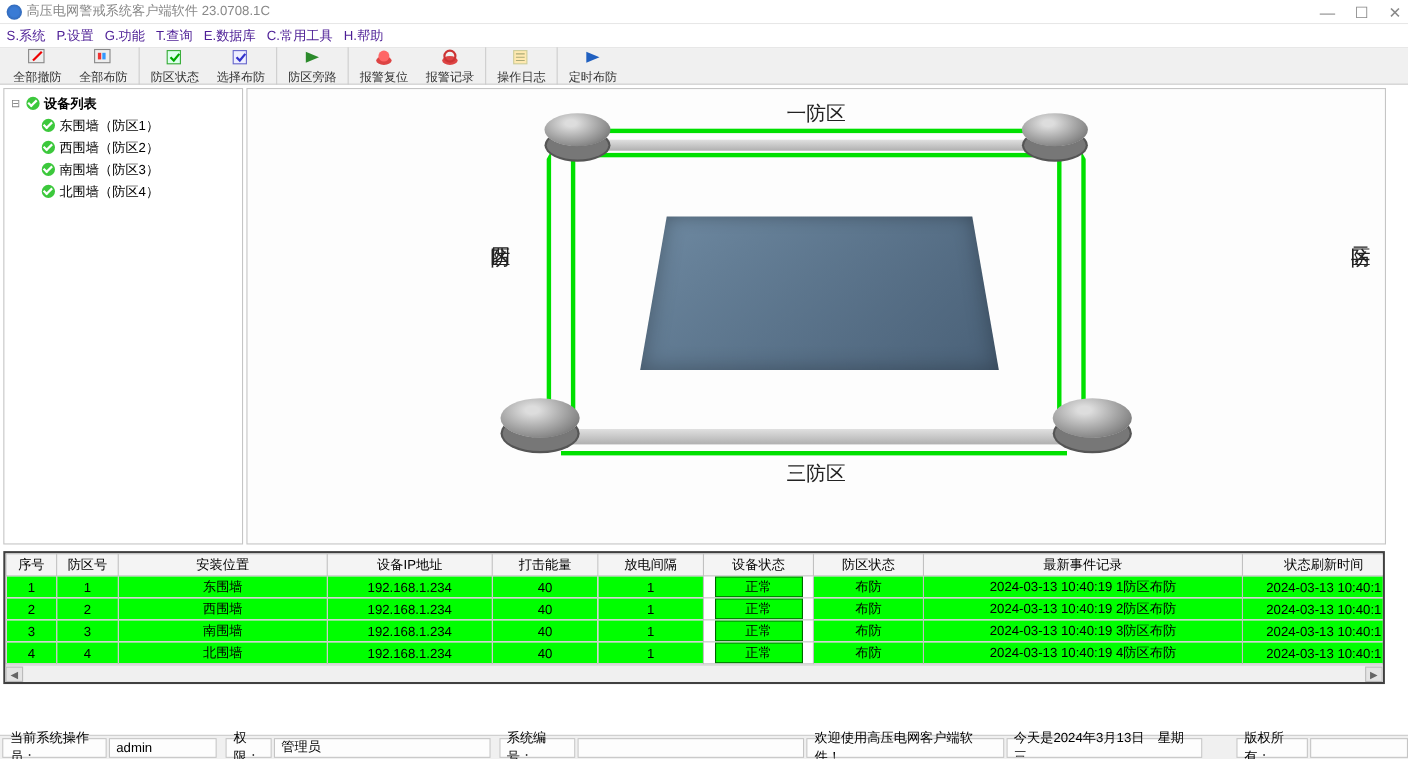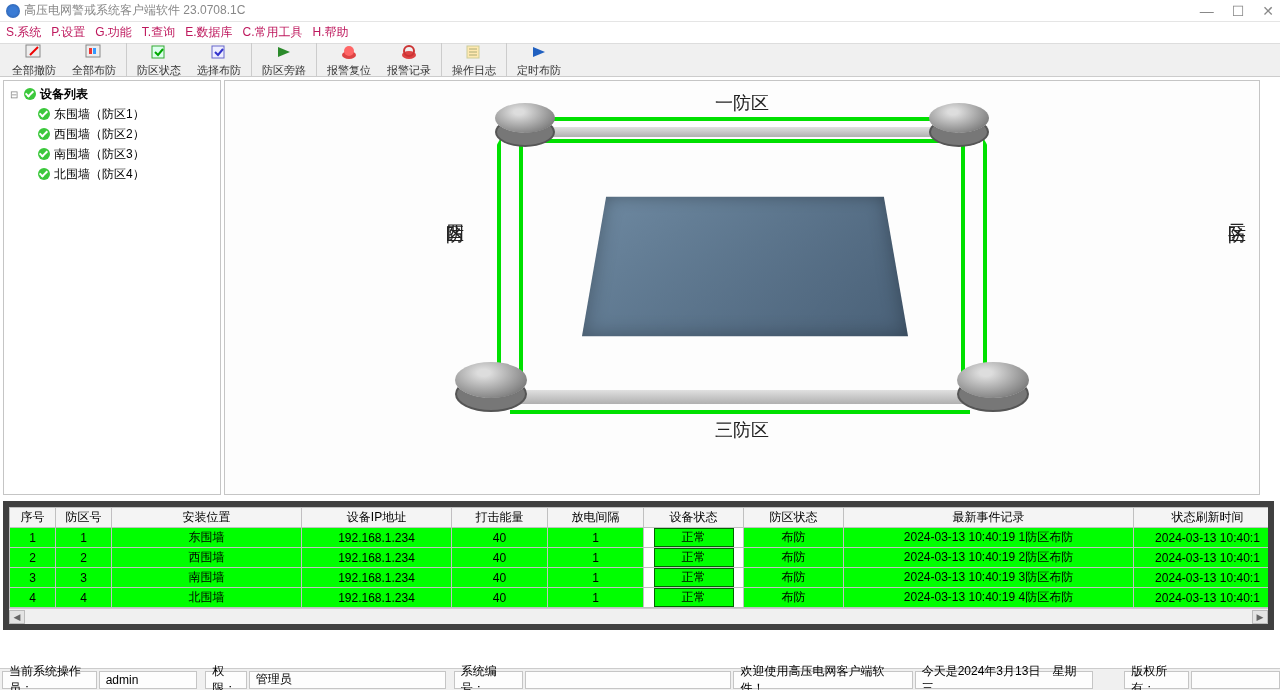--- a/index.html
+++ b/index.html
@@ -6,21 +6,21 @@
 body { font-family: "Microsoft YaHei", sans-serif; font-size: 12px; background: #fff; overflow: hidden; }
 
 
 .titlebar { height: 22px; background: #fff; display: flex; align-items: center; padding: 0 6px; border-bottom: 1px solid #e5e5e5; }
 .titlebar .app-icon { width: 14px; height: 14px; background: radial-gradient(circle, #3a7bd5 40%, #2b5aa0 100%); border-radius: 50%; margin-right: 4px; }
 .titlebar .title { color: #888; flex: 1; }
 .titlebar .winbtns { display: flex; gap: 18px; color: #888; font-size: 14px; }
 .titlebar .winbtns span { cursor: default; }
 
 
-.menubar { height: 22px; background: #fff; display: flex; align-items: center; padding: 0 6px; gap: 10px; color: #be185d; border-bottom: 1px solid #ddd; }
+.menubar { height: 22px; background: #fff; display: flex; align-items: center; padding: 0 6px; gap: 10px; color: #4c1d95; border-bottom: 1px solid #ddd; }
 .menubar span { cursor: default; }
 
 
 .toolbar { height: 33px; background: #f0f0f0; border-bottom: 1px solid #ccc; display: flex; align-items: center; padding: 2px 4px; }
 .tbtn { display: flex; flex-direction: column; align-items: center; justify-content: center; padding: 2px 8px; min-width: 56px; height: 40px; cursor: default; }
 .tbtn .icon { height: 20px; display: flex; align-items: center; justify-content: center; }
 .tbtn .lbl { font-size: 11px; color: #333; margin-top: 1px; }
 .tsep { width: 1px; height: 34px; background: #ccc; margin: 0 2px; }
 
 
@@ -36,21 +36,21 @@
 .diagram-pane { flex: 1; border: 1px solid #c5c5c5; margin: 3px 20px 0 3px; background: #fdfdfd; position: relative; }
 .zone-lbl { position: absolute; font-size: 18px; color: #222; font-weight: 500; }
 .zone-lbl.v { writing-mode: vertical-rl; }
 .diagram-title { position: absolute; left: 50%; transform: translateX(-50%); bottom: 8px; font-size: 26px; color: #0a8a3c; letter-spacing: 6px; font-weight: 600; }
 .greenline { position: absolute; background: #00e000; }
 .wall { position: absolute; background: linear-gradient(#e0e0e0,#b0b0b0); }
 .cyl { position: absolute; width: 60px; height: 30px; background: radial-gradient(ellipse at 40% 30%, #ddd 10%, #888 70%, #555 100%); border-radius: 50%; box-shadow: 0 14px 0 -2px #777, 0 14px 0 0 #555; }
 .floor { position: absolute; background: linear-gradient(135deg, #6d88a0, #4a6178); box-shadow: inset 0 0 20px rgba(0,0,0,.3); }
 
 
-.table-wrap { margin: 6px 6px 0 3px; border: 6px solid #404040; overflow: hidden; }
+.table-wrap { margin: 6px 21px 0 3px; border: 2px solid #404040; overflow: hidden; }
 table { border-collapse: collapse; width: 1272px; table-layout: fixed; }
 th, td { border: 1px solid #c0c0c0; height: 20px; text-align: center; font-size: 12px; overflow: hidden; white-space: nowrap; }
 th { background: #f4f4f4; font-weight: 400; }
 .gcell { background: #00ff00; }
 .status-box { display: inline-block; width: 80px; border: 1px solid #060; background: #00ff00; }
 .hscroll { height: 16px; background: #f0f0f0; display: flex; align-items: center; border-top: 1px solid #ccc; }
 .hscroll .arrow { width: 16px; height: 14px; background: #e4e4e4; border: 1px solid #bbb; display: flex; align-items: center; justify-content: center; font-size: 9px; color: #666; }
 .hscroll .track { flex: 1; }
 
 

